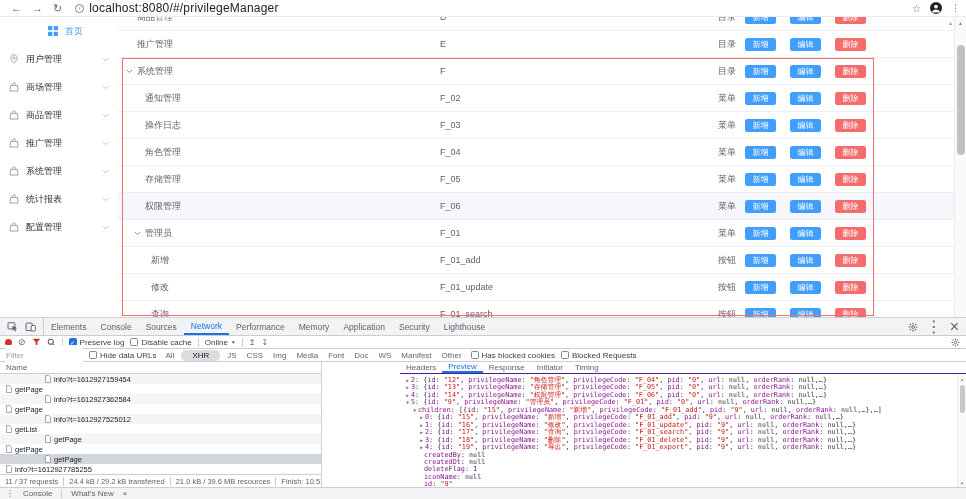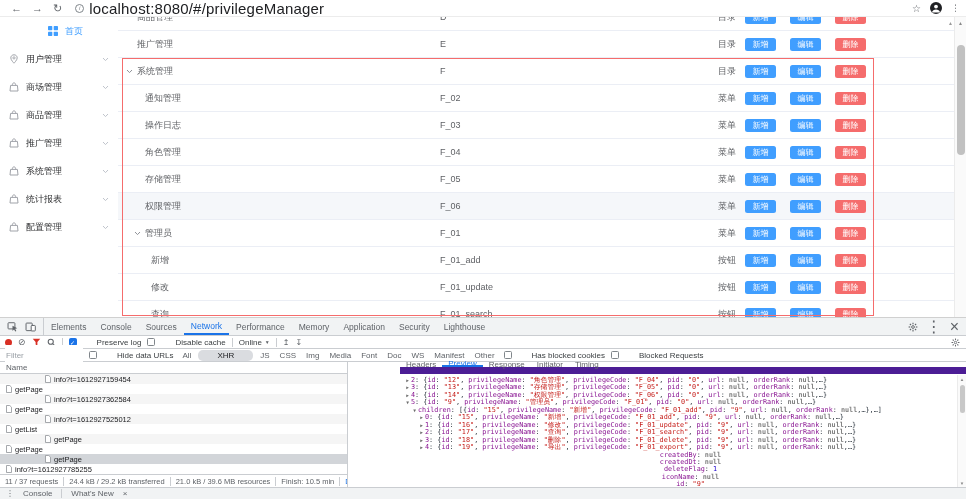--- a/index.html
+++ b/index.html
@@ -7,21 +7,21 @@
     font-family:"Liberation Sans", sans-serif; }
   .screen { position:relative; width:966px; height:499px; background:#fff; overflow:hidden; }
 
   
   .chrome { position:absolute; top:0; left:0; right:0; height:17px; background:#fff;
     border-bottom:1px solid #ececec; display:flex; align-items:center; z-index:40; padding:0 6px; }
   .nav-ic { color:#5f6368; font-size:11px; line-height:17px; margin:0 5px; cursor:pointer; }
   .info-ic { display:inline-flex; align-items:center; justify-content:center; width:9px; height:9px;
     border:1px solid #80868b; border-radius:50%; color:#80868b; font-size:6px; font-style:italic;
     margin:0 5px 0 8px; }
-  .url { font-size:15px; color:#202124; letter-spacing:.2px; }
+  .url { font-size:12px; color:#202124; letter-spacing:.2px; }
   .chrome-right { margin-left:auto; display:flex; align-items:center; gap:9px; }
   .star { color:#5f6368; font-size:10px; }
   .avatar { width:12px; height:12px; }
   .kebab { color:#5f6368; font-size:9px; }
 
   
   .app { position:absolute; top:17px; left:0; width:954px; height:300px; overflow:hidden; background:#fff; }
 
   .sidebar { position:absolute; left:0; top:0; width:118px; height:100%; background:#fff; }
   .sb-item { height:28px; display:flex; align-items:center; padding-left:9px; gap:7px;
@@ -58,56 +58,56 @@
     border-top:1px solid #d0d0d0; color:#202124; }
   .dt-tabbar { height:18px; background:#f1f3f4; border-bottom:1px solid #cacdd1; display:flex; align-items:stretch; }
   .dt-leadicons { display:flex; align-items:center; gap:7px; padding:0 7px; border-right:1px solid #cacdd1; }
   .dt-tab { display:flex; align-items:center; padding:0 7px; font-size:8.5px; color:#5f6368; cursor:pointer; }
   .dt-tab.active { color:#1a73e8; border-bottom:2px solid #1a73e8; }
   .dt-tabbar-right { margin-left:auto; display:flex; align-items:center; gap:8px; padding-right:7px; color:#5f6368; }
 
   .dt-row1, .dt-row2 { height:13px; border-bottom:1px solid #cacdd1; display:flex; align-items:center;
     font-size:8px; color:#3c4043; gap:6px; padding-left:5px; background:#fff; }
   .vsep { width:1px; height:9px; background:#cacdd1; }
-  .cb { display:inline-flex; align-items:center; gap:20px; cursor:pointer;text-align:right; }
+  .cb { display:inline-flex; align-items:center; gap:3px; cursor:pointer;text-align:right; }
   .cb .box { width:8px; height:8px; border:1px solid #80868b; border-radius:1.5px; background:#fff;
     display:inline-flex; align-items:center; justify-content:center; font-size:6px; color:#fff; }
   .cb.checked .box { background:#1a73e8; border-color:#1a73e8; }
   .drop { display:inline-flex; align-items:center; gap:3px; cursor:pointer; }
   .drop .dcaret { font-size:5px; color:#5f6368; }
   .har { color:#5f6368; font-size:8px; cursor:pointer; }
   .gear-right { margin-left:auto; padding-right:6px; display:flex; }
 
   .filter-input { width:78px; border:none; outline:none; font-size:8px; font-family:inherit;
     color:#202124; height:20px; padding-left:1px; }
   .filter-input::placeholder { color:#9aa0a6; }
   .pill { color:#5f6368; cursor:pointer; padding:0 3px; }
-  .pill.sel { background:#dadce0; border-radius:5px; color:#202124; padding:1px 19px; }
-
-  .req-panel { position:absolute; left:0; top:44px; width:348px; height:126px; border-right:1px solid #cacdd1; }
+  .pill.sel { background:#dadce0; border-radius:5px; color:#202124; padding:1px 11px; }
+
+  .req-panel { position:absolute; left:0; top:44px; width:322px; height:126px; border-right:1px solid #cacdd1; }
   .req-header { height:12px; border-bottom:1px solid #cacdd1; font-size:8px; color:#5f6368;
     display:flex; align-items:center; padding-left:6px; }
   .req-row { height:10px; display:flex; align-items:center; gap:3px; padding-left:6px; font-size:7.5px;
     color:#202124; white-space:nowrap; cursor:pointer; }
   .req-row.odd { background:#f5f5f5;padding-left:45px; }
   .req-row.selected { background:#d2d5d9; }
   .req-status { position:absolute; bottom:0; left:0; right:0; height:14px; border-top:1px solid #cacdd1;
     display:flex; align-items:center; font-size:7.5px; color:#5f6368; white-space:nowrap; overflow:hidden; background:#fff; }
   .seg { padding:0 5px; border-right:1px solid #cacdd1; flex:0 0 auto; }
   .seg.blue { color:#1a73e8; }
 
   .detail-panel { position:absolute; left:400px; top:44px; right:0; height:126px; background:#fff; }
-  .detail-tabs { height:12px; border-bottom:7px solid #4c1d95; display:flex; align-items:stretch; }
+  .detail-tabs { height:12px; border-bottom:1px solid #4c1d95; display:flex; align-items:stretch; }
   .p-tab { display:flex; align-items:center; padding:0 6px; font-size:8px; color:#5f6368; cursor:pointer; }
   .p-tab.active { color:#1a73e8; border-bottom:2px solid #1a73e8; }
   .json { position:absolute; top:13px; left:0; right:9px; bottom:0; overflow:hidden; padding-top:2px;
     font-family:"DejaVu Sans Mono", monospace; font-size:6.8px; line-height:7.45px; color:#303942; }
   .json-line { white-space:nowrap; }
   .json-line .arrow { display:inline-block; width:7px; font-size:4.5px; color:#6e6e6e; text-align:center; }
-  .i0 { padding-left:4px; } .i1 { padding-left:11px; } .i2 { padding-left:18px; } .i1n { padding-left:24px;text-align:center; }
+  .i0 { padding-left:4px; } .i1 { padding-left:11px; } .i2 { padding-left:18px; } .i1n { padding-left:24px; }
   .j-key { color:#881391; } .j-str { color:#c41a16; } .j-null { color:#808080;font-weight:bold; } .j-num { color:#1c00cf; }
   .dp-scroll { position:absolute; right:0; top:13px; width:9px; bottom:0; background:#fafafa;
     border-left:1px solid #ebebeb; font-size:4.5px; color:#8a8a8a; text-align:center; }
   .dp-scroll .up { position:absolute; top:2px; left:0; right:0; }
   .dp-scroll .dn { position:absolute; bottom:2px; left:0; right:0; }
   .dp-thumb { position:absolute; top:10px; left:1.5px; width:5px; height:28px; background:#c8c8c8; border-radius:3px; }
 
   .drawer { position:absolute; bottom:0; left:0; right:0; height:12px; background:#f1f3f4;
     border-top:1px solid #cacdd1; display:flex; align-items:center; gap:9px; padding-left:6px;
     font-size:8px; color:#5f6368; }

